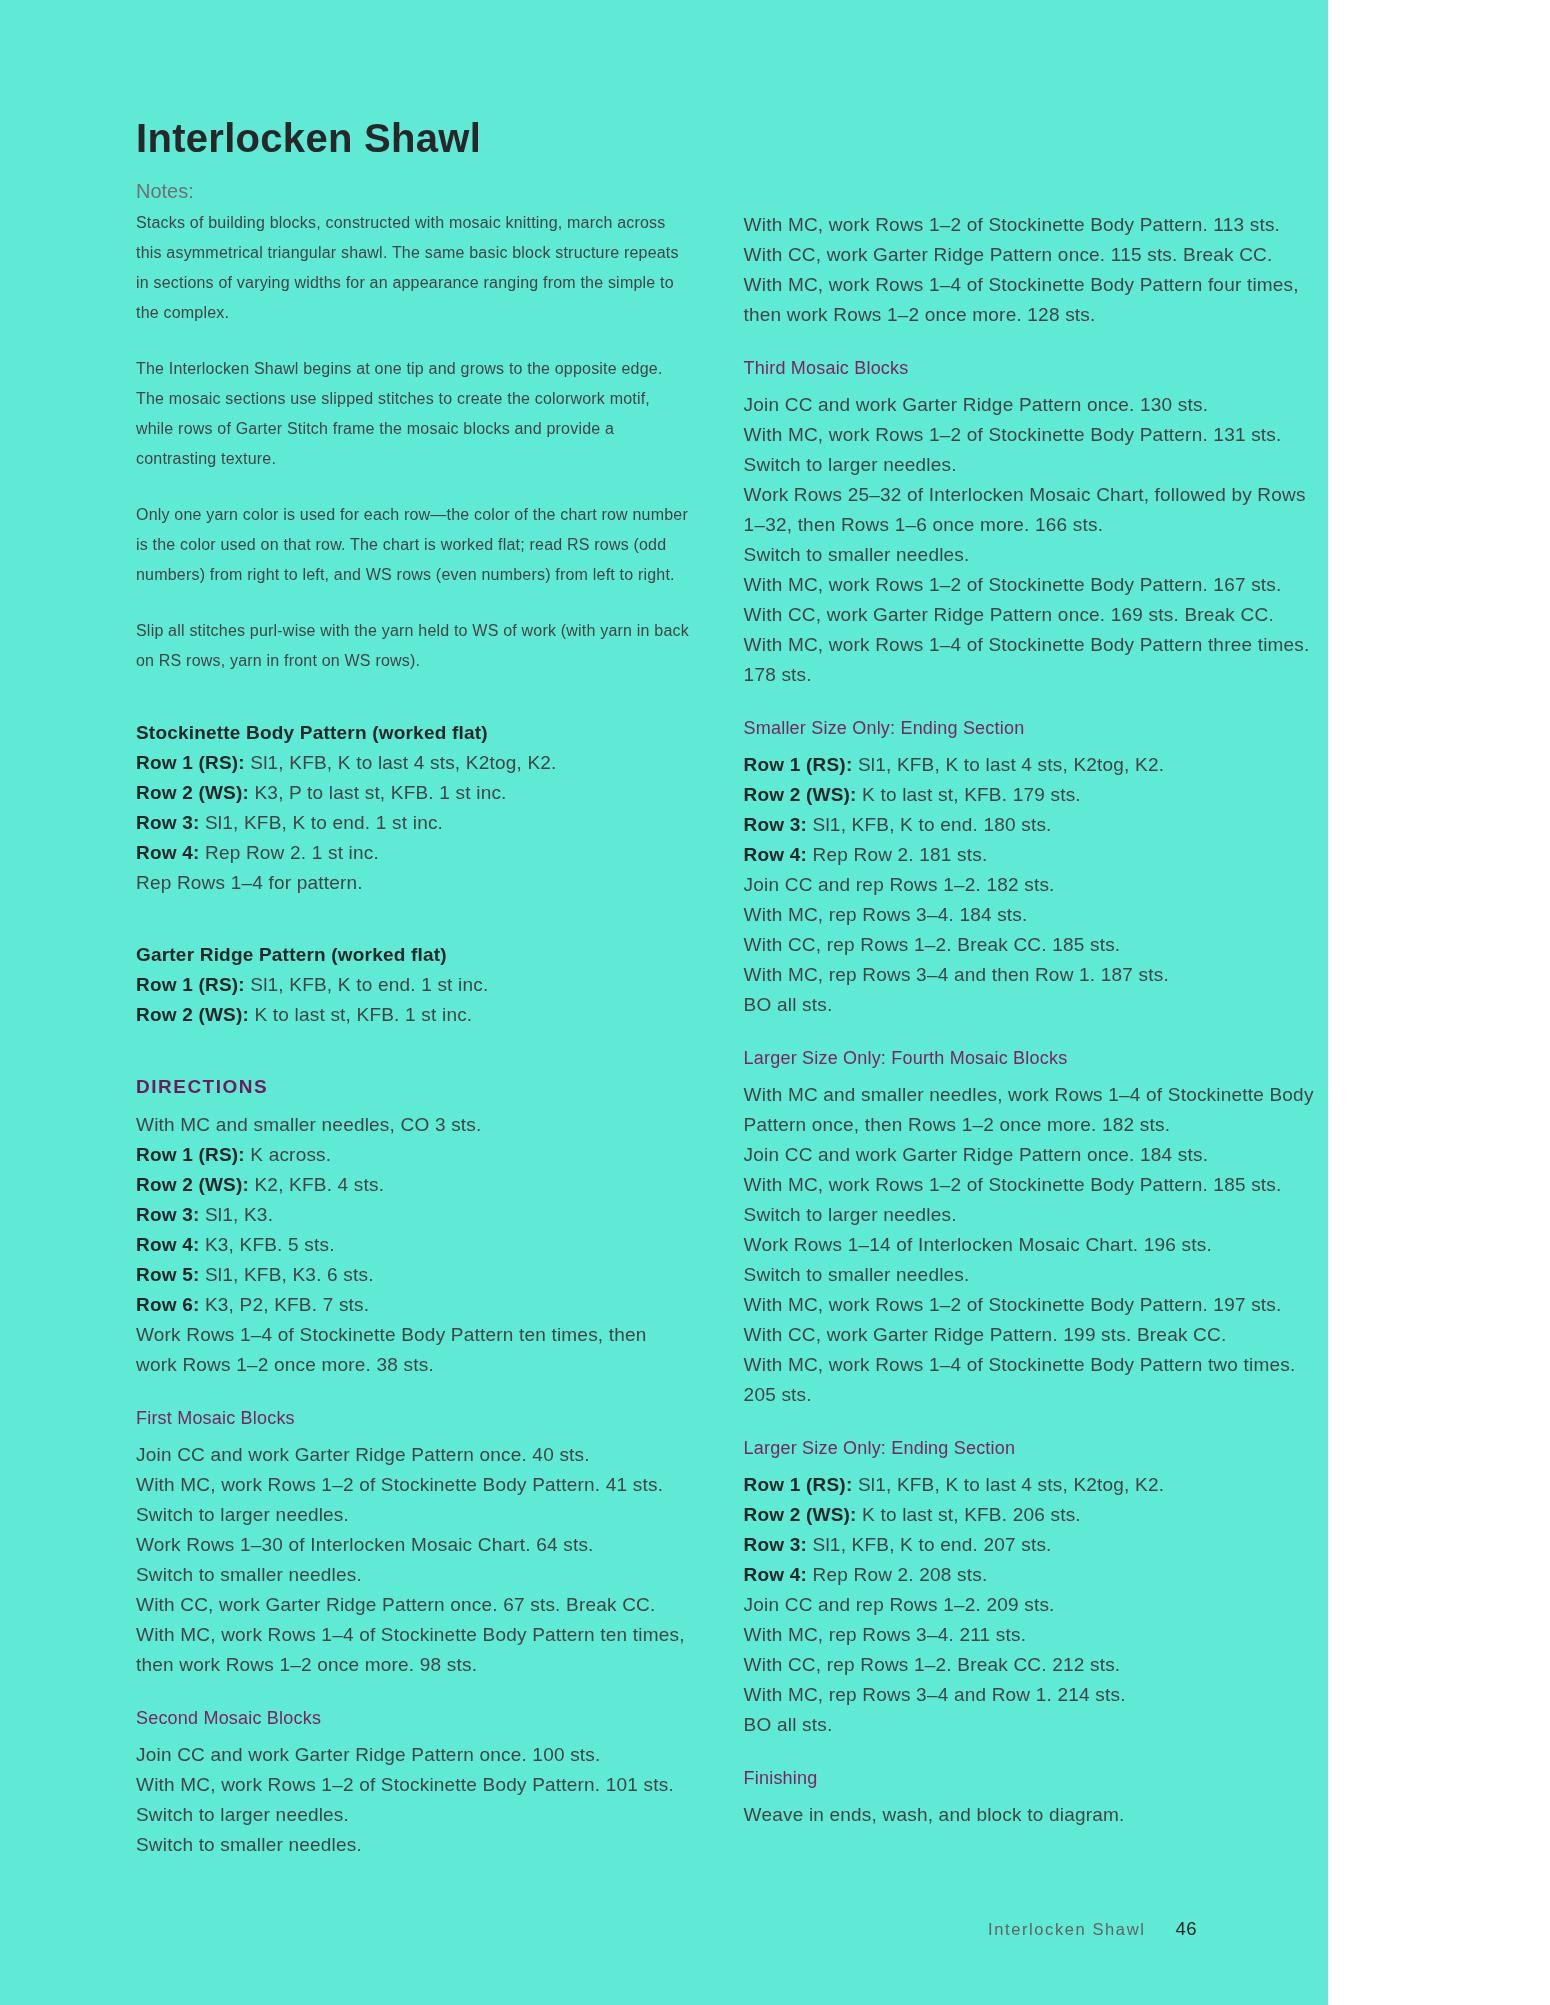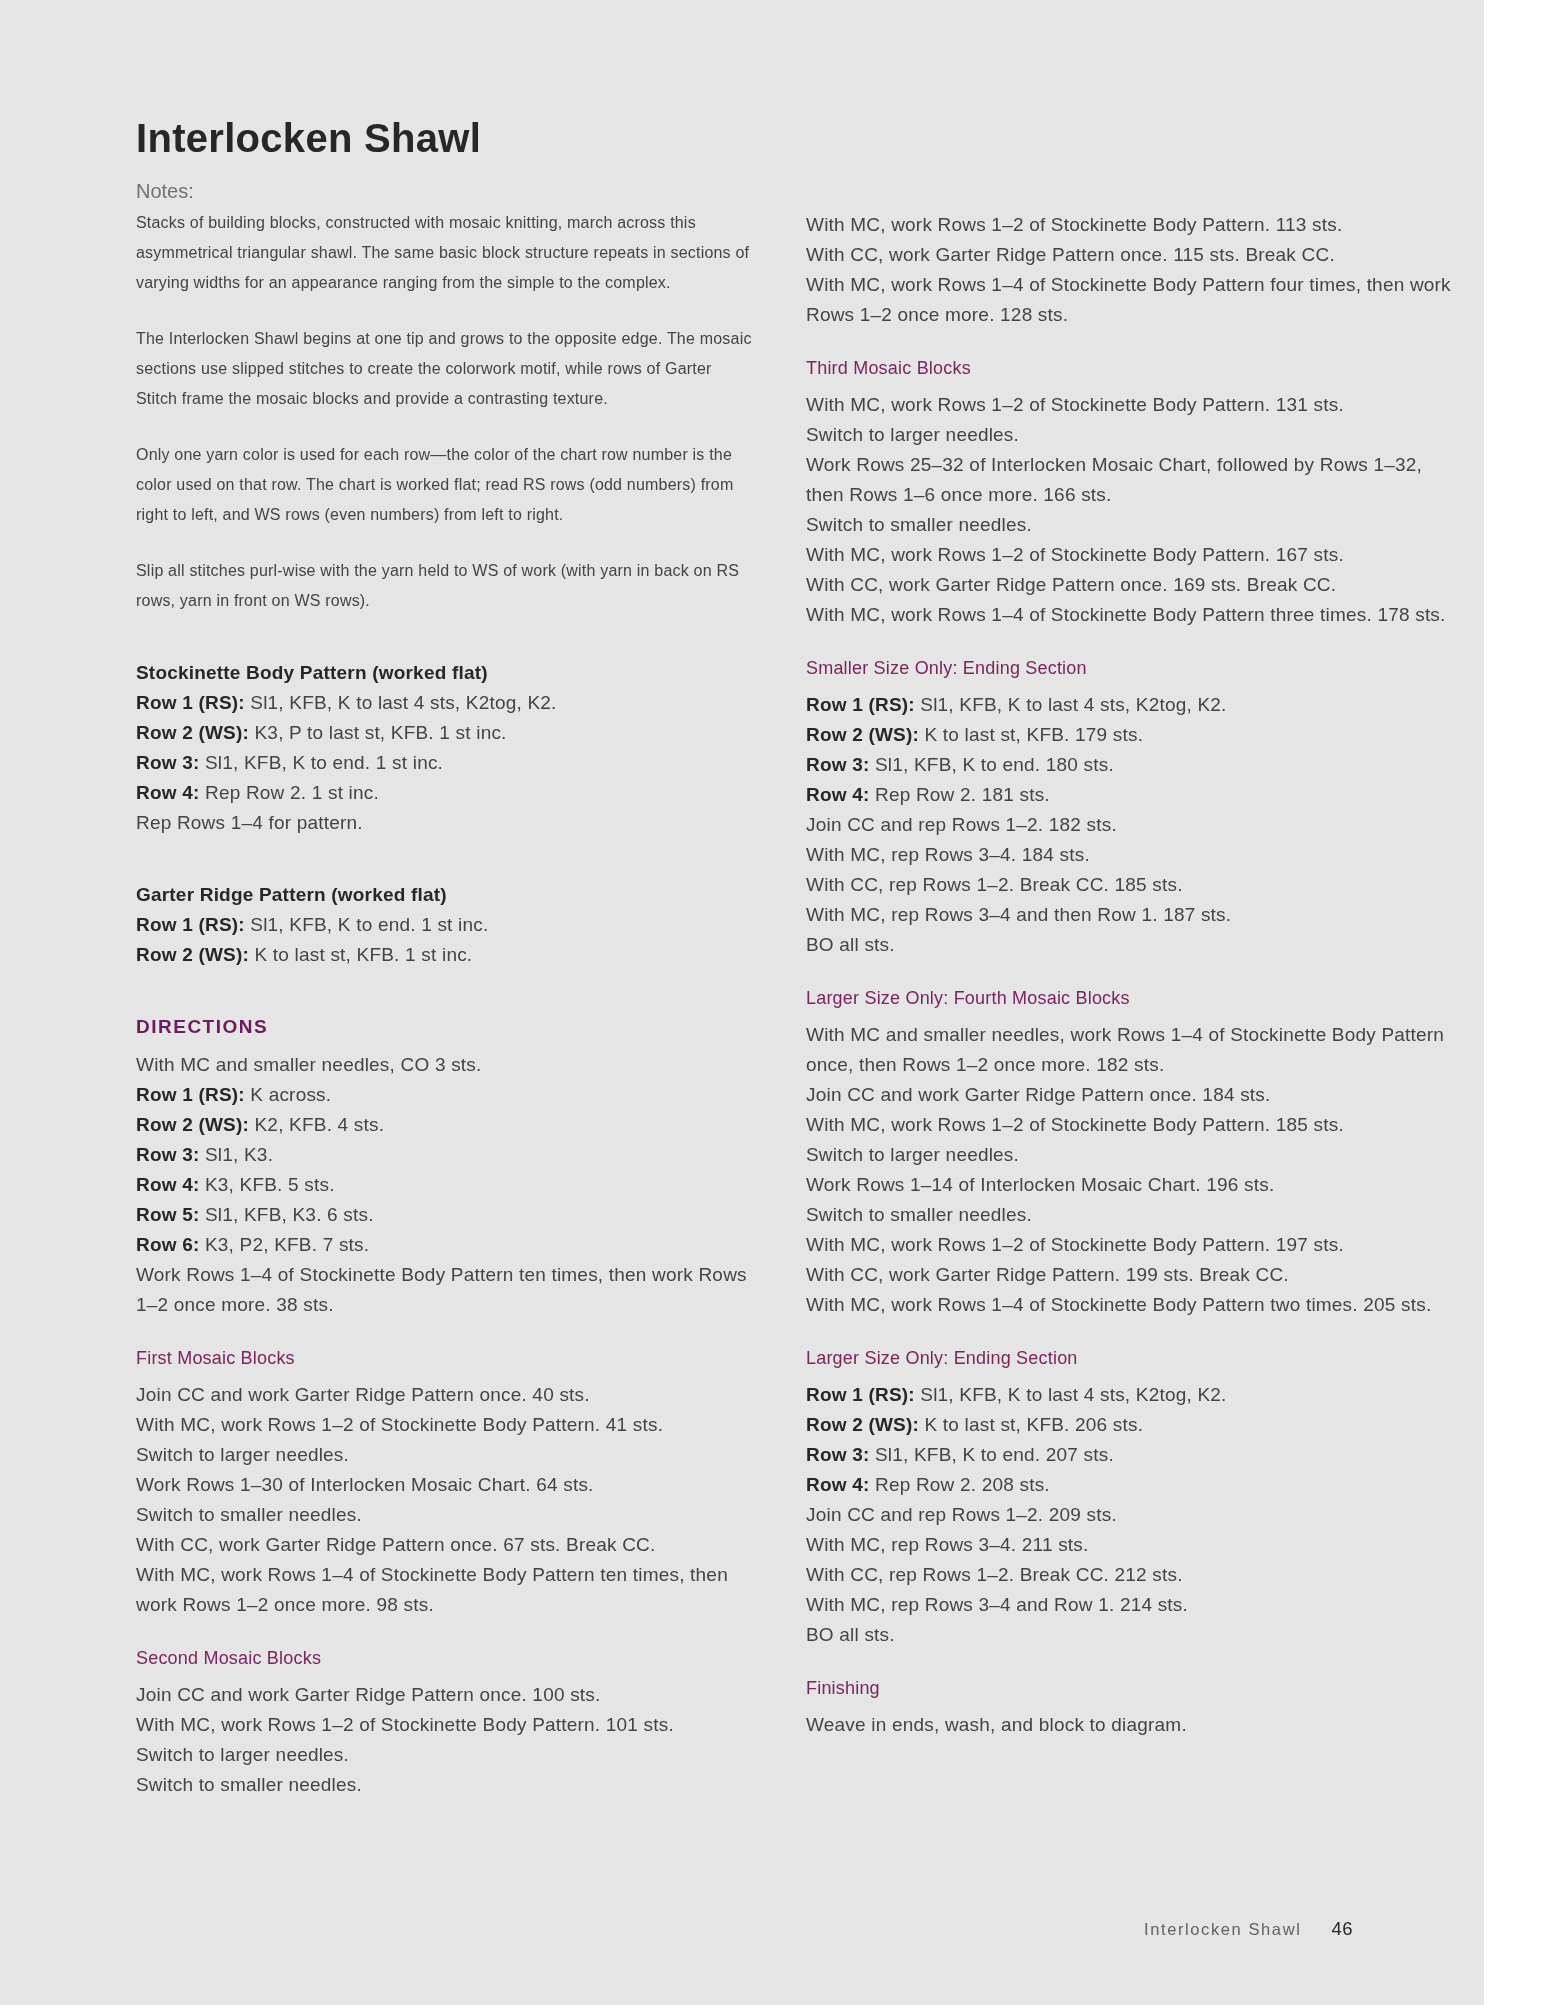--- a/index.html
+++ b/index.html
@@ -1,21 +1,21 @@
 <!DOCTYPE html>
 <html style="--title-color: #272729; --body-color: #444447; --notes-color: #707073; --purple-main: #6d1b5e; --purple-sub: #7c2362; --footer-color: #626264;"><head>
 <meta charset="utf-8">
 <style>
   * { margin: 0; padding: 0; box-sizing: border-box; }
   html, body { background: #ffffff; }
   .page {
     position: relative;
-    width: 1484px;
+    width: 1328px;
     height: 2005px;
-    background: #e5e5e5;
+    background: #5eead4;
     font-family: "Liberation Sans", "DejaVu Sans", sans-serif;
     color: var(--body-color, #444447);
     overflow: hidden;
   }
   .columns {
     display: flex;
     align-items: flex-start;
     padding: 116px 0 0 136px;
   }
   .col-left { width: 618px; }
@@ -160,20 +160,21 @@
 
     <div class="col-right">
       <div id="right-continued">
           <div class="line">With MC, work Rows 1–2 of Stockinette Body Pattern. 113 sts.</div>
           <div class="line">With CC, work Garter Ridge Pattern once. 115 sts. Break CC.</div>
           <div class="line">With MC, work Rows 1–4 of Stockinette Body Pattern four times, then work Rows 1–2 once more. 128 sts.</div>
         </div>
       <div id="right-sections">
           <div class="section">
             <h3 class="section-heading">Third Mosaic Blocks</h3>
+            <div class="line">Join CC and work Garter Ridge Pattern once. 130 sts.</div>
             <div class="line">With MC, work Rows 1–2 of Stockinette Body Pattern. 131 sts.</div>
             <div class="line">Switch to larger needles.</div>
             <div class="line">Work Rows 25–32 of Interlocken Mosaic Chart, followed by Rows 1–32, then Rows 1–6 once more. 166 sts.</div>
             <div class="line">Switch to smaller needles.</div>
             <div class="line">With MC, work Rows 1–2 of Stockinette Body Pattern. 167 sts.</div>
             <div class="line">With CC, work Garter Ridge Pattern once. 169 sts. Break CC.</div>
             <div class="line">With MC, work Rows 1–4 of Stockinette Body Pattern three times. 178 sts.</div>
           </div>
           <div class="section">
             <h3 class="section-heading">Smaller Size Only: Ending Section</h3>

